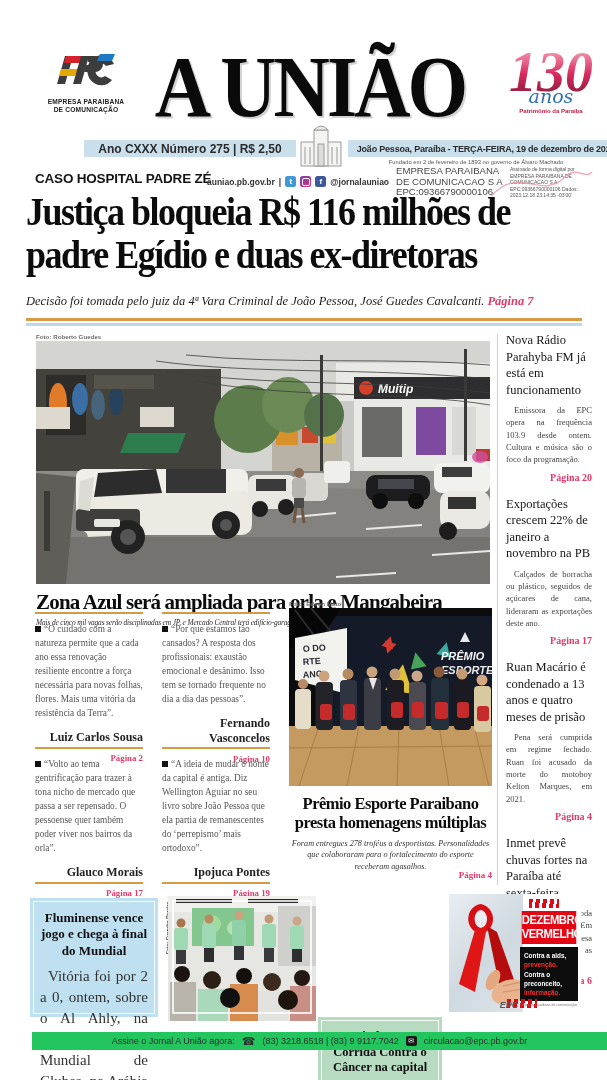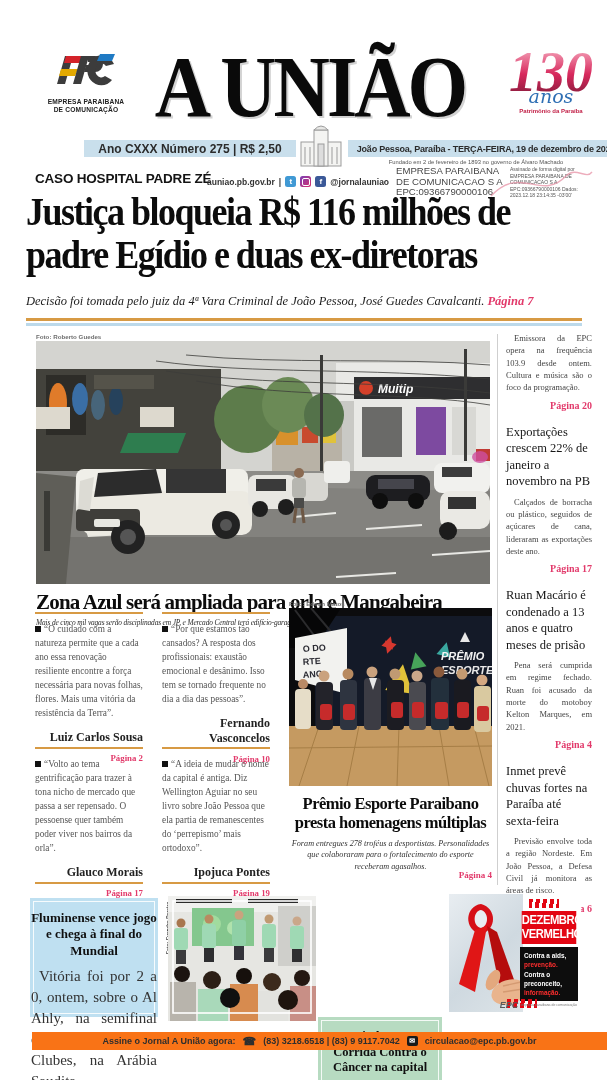--- a/index.html
+++ b/index.html
@@ -60,21 +60,21 @@
   .q-page{text-align:right;font-size:8.8px;margin-top:8px;}
 
   
   .sports-headline{font-family:"Liberation Serif",serif;font-weight:bold;font-size:16.5px;letter-spacing:-.5px;
     line-height:1.16;text-align:center;color:#0c0c0c;}
   .sports-deck{font-family:"Liberation Serif",serif;font-style:italic;font-size:8.2px;line-height:1.4;
     text-align:center;color:#333;}
   .sports-page{text-align:right;font-size:9px;margin-top:4px;}
 
   
-  .tint-box{box-sizing:border-box;padding:12px 1px 8px;position:relative;}
+  .tint-box{box-sizing:border-box;padding:12px 10px 8px;position:relative;}
   .tint-inner{position:absolute;inset:3px;border:1px solid rgba(255,255,255,.85);pointer-events:none;}
   .box-title{font-family:"Liberation Serif",serif;font-weight:bold;font-size:13px;line-height:1.25;
     text-align:center;color:#101010;margin-bottom:7px;position:relative;}
   .box-body{font-family:Liberation Serif, serif;font-size:15px;line-height:1.4;color:#333;
     text-align:justify;text-indent:8px;position:relative;}
   .box-page{text-align:right;font-size:9px;margin-top:5px;position:relative;}
   .v-credit{position:absolute;font-size:5px;font-weight:bold;color:#444;transform:rotate(-90deg);
     transform-origin:left top;white-space:nowrap;}
 
   
@@ -85,22 +85,22 @@
     background:repeating-linear-gradient(100deg,#e30613 0 4px,transparent 4px 7px);}
   .ad-title{position:absolute;background:#e30613;color:#fff;text-align:center;font-weight:bold;
     font-size:12px;line-height:13.5px;padding:3px 0;letter-spacing:-.5px;transform:scaleX(.94);transform-origin:center;}
   .ad-black{position:absolute;background:#0d0d0d;padding:4px 4px;font-size:6.4px;font-weight:bold;line-height:1.45;}
   .ad-black .w{color:#fff;display:block;}
   .ad-black .r{color:#ff2e2e;display:block;}
   .ad-epc{position:absolute;display:flex;align-items:center;gap:2px;}
   .ad-epc-txt{font-size:3.5px;color:#777;line-height:1.2;}
 
   
-  .footer-bar{background:#f97316;display:flex;align-items:center;justify-content:center;gap:7px;
-    font-size:9px;font-weight:bold;color:#2e2e2e;}
+  .footer-bar{background:#22c55e;display:flex;align-items:center;justify-content:center;gap:7px;
+    font-size:9px;font-weight:normal;color:#2e2e2e;}
   .mail-chip{width:11px;height:10px;background:#1a1a1a;border-radius:2px;color:#fff;font-size:7px;
     display:flex;align-items:center;justify-content:center;}
 </style>
 </head>
 <body>
 
 <div class="page">
 
   <div class="abs" style="left:34px;top:52px;width:104px;text-align:center;">
     <svg width="60" height="42" viewBox="0 0 60 42">
@@ -281,20 +281,21 @@
   <div class="abs main-headline" style="left:36px;top:590px;width:456px;">Zona Azul será ampliada para orla e Mangabeira</div>
   <div class="abs main-deck" style="left:36px;top:618px;width:456px;">
     <span>Mais de cinco mil vagas serão disciplinadas em JP, e Mercado Central terá edifício-garagem; edital será publicado ainda neste ano.</span>
     <span class="page-ref">Página 5</span>
   </div>
 
   <div class="abs v-rule" style="left:497px;top:334px;height:551px;"></div>
 
   <div class="abs" style="left:506px;top:332px;width:86px;">
     <div class="sb-item">
+      <div class="sb-title">Nova Rádio Parahyba FM já está em funcionamento</div>
       <div class="sb-body">Emissora da EPC opera na frequência 103.9 desde ontem. Cultura e música são o foco da programação.</div>
       <div class="sb-page page-ref">Página 20</div>
     </div>
     <div class="sb-item">
       <div class="sb-title">Exportações crescem 22% de janeiro a novembro na PB</div>
       <div class="sb-body">Calçados de borracha ou plástico, seguidos de açúcares de cana, lideraram as exportações deste ano.</div>
       <div class="sb-page page-ref">Página 17</div>
     </div>
     <div class="sb-item">
       <div class="sb-title">Ruan Macário é condenado a 13 anos e quatro meses de prisão</div>

